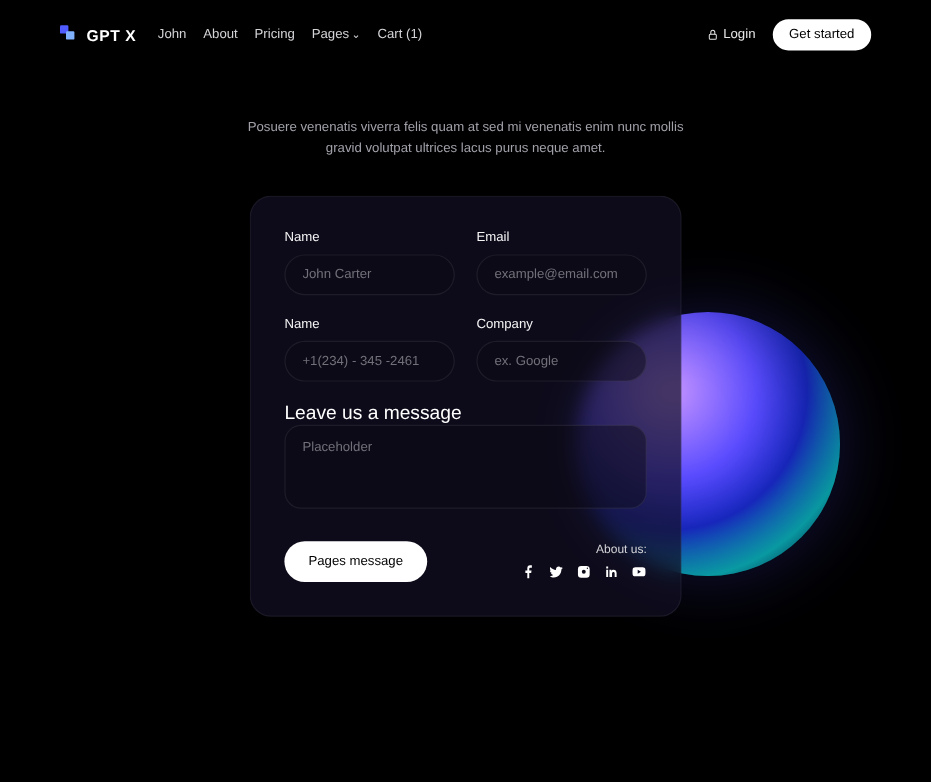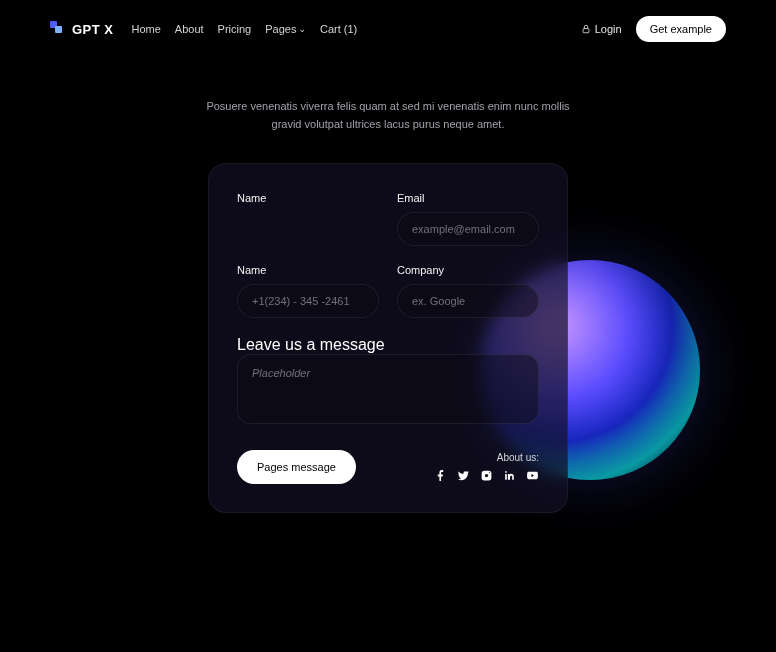--- a/index.html
+++ b/index.html
@@ -70,21 +70,21 @@
     width: 100%;
     background: rgba(10,9,20,0.45);
     border: 1px solid rgba(255,255,255,0.08);
     border-radius: 20px;
     padding: 10px 14px;
     font-size: 11px;
     color: #ffffff;
     font-family: inherit;
   }
   .input::placeholder, .textarea::placeholder { color: #71717a; }
-  .textarea { border-radius: 14px; resize: none; height: 70px; padding-top: 12px; font-style: italic; }
+  .textarea { border-radius: 14px; resize: none; height: 70px; padding-top: 12px; }
   .full { margin-bottom: 22px; }
 
   .card-footer { display: flex; align-items: center; justify-content: space-between; }
   .send-btn {
     background: #ffffff; color: #000000; border: none; border-radius: 22px;
     padding: 11px 20px; font-size: 11px; font-weight: 500; cursor: pointer;
   }
   .follow { text-align: right; }
   .follow-label { font-size: 10px; color: #d4d4d8; margin-bottom: 6px; }
   .socials { display: flex; gap: 10px; align-items: center; justify-content: flex-end; }
@@ -97,52 +97,53 @@
 <div class="header">
   <div class="header-left">
     <div class="logo">
       <span class="logo-icon">
           <span class="sq a"></span>
           <span class="sq b"></span>
         </span>
       <span>GPT X</span>
     </div>
     <div class="nav">
-      <span class="nav-item">Home</span>
+      <span class="nav-item">John</span>
       <span class="nav-item">About</span>
       <span class="nav-item">Pricing</span>
       <span class="nav-item">
         <span>Pages</span>
         <span class="chev-down">⌄</span>
       </span>
       <span class="nav-item">Cart (1)</span>
     </div>
   </div>
   <div class="header-right">
     <span class="login-link">
       <svg class="lock-icon" viewBox="0 0 24 24" fill="none" stroke="#e5e5e5" stroke-width="2">
           <rect x="5" y="11" width="14" height="10" rx="2"></rect>
           <path d="M8 11V7a4 4 0 0 1 8 0v4"></path>
         </svg>
       <span>Login</span>
     </span>
-    <button class="btn-primary">Get example</button>
+    <button class="btn-primary">Get started</button>
   </div>
 </div>
 
 <div class="hero">
   <p>Posuere venenatis viverra felis quam at sed mi venenatis enim nunc mollis gravid volutpat ultrices lacus purus neque amet.</p>
 </div>
 
 <div class="orb"></div>
 
 <div class="card">
   <div class="row">
     <div class="field">
       <label>Name</label>
+      <input class="input" placeholder="John Carter" style="">
     </div>
     <div class="field">
       <label>Email</label>
       <input class="input" placeholder="example@email.com" style="">
     </div>
   </div>
   <div class="row">
     <div class="field">
       <label>Name</label>
       <input class="input" placeholder="+1(234) - 345 -2461" style="">

